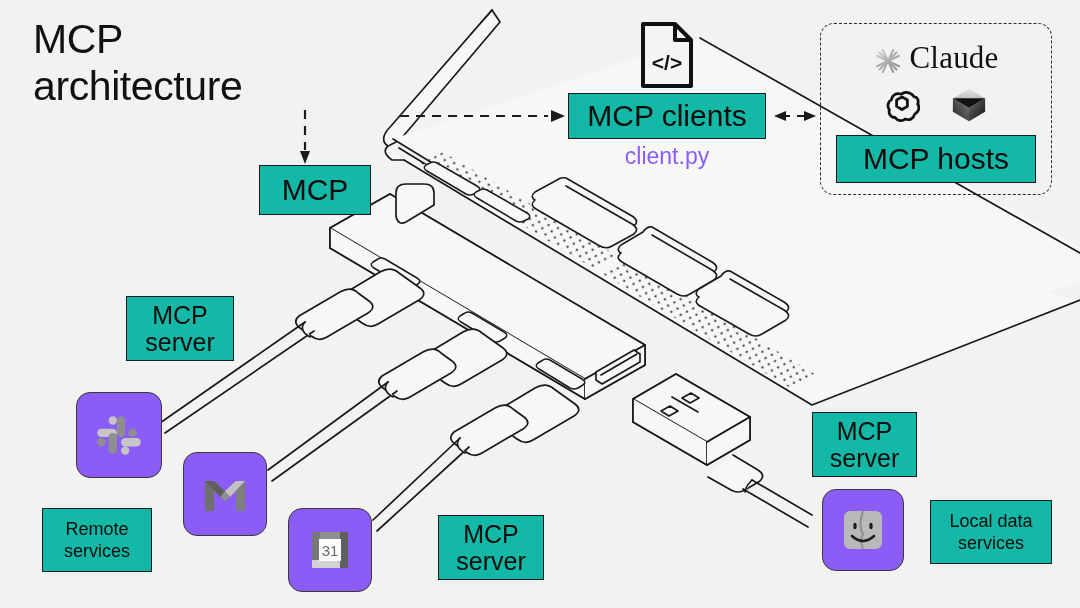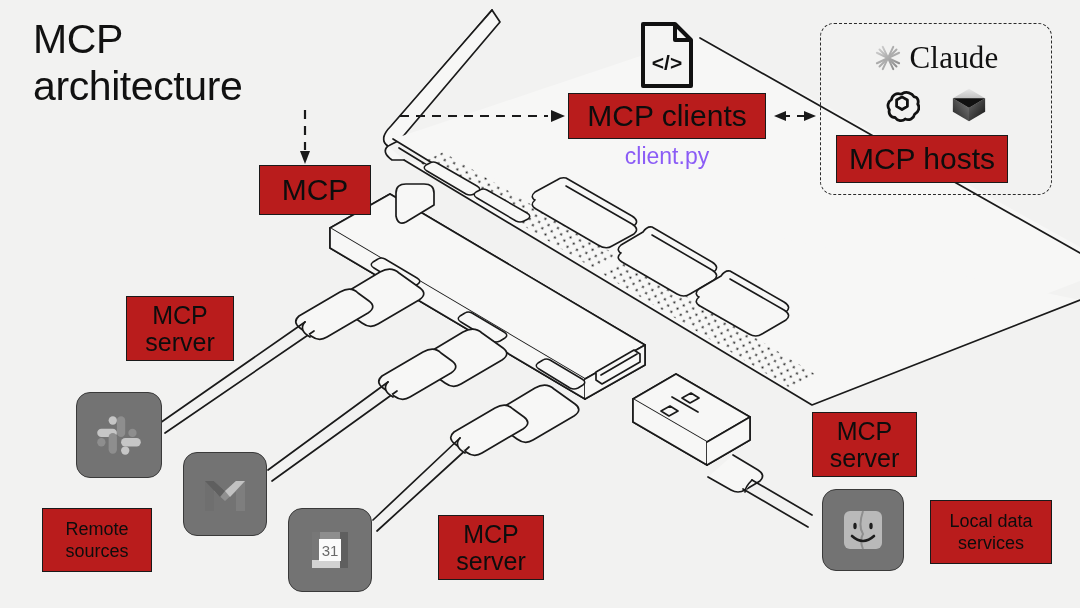--- a/index.html
+++ b/index.html
@@ -33,37 +33,37 @@
     font-weight: 400;
     letter-spacing: -0.4px;
     color: #111;
     white-space: pre-line;
   }
 
   
   .lbox {
     position: absolute;
     box-sizing: border-box;
-    background: #b91c1c;
+    background: #14b8a6;
     border: 1.6px solid #1a1a1a;
     display: flex;
     align-items: center;
     justify-content: center;
     text-align: center;
     color: #0d0d0d;
     white-space: pre-line;
   }
   .lbox.big   { font-size: 30px; line-height: 1.06; }
   .lbox.mid   { font-size: 25px; line-height: 1.06; }
   .lbox.small { font-size: 18px; line-height: 1.25; }
 
   
   #box-mcp          { left: 259px; top: 165px; width: 112px;  height: 50px; }
   #box-mcp-clients  { left: 568px; top: 93px;  width: 198px;  height: 46px; }
-  #box-mcp-hosts    { left: 836px; top: 135px; width: 172px;  height: 48px; }
+  #box-mcp-hosts    { left: 836px; top: 135px; width: 200px;  height: 48px; }
   #box-srv-1        { left: 126px; top: 296px; width: 108px;  height: 65px; }
   #box-srv-2        { left: 438px; top: 515px; width: 106px;  height: 65px; }
   #box-srv-3        { left: 812px; top: 412px; width: 105px;  height: 65px; }
   #box-remote       { left: 42px;  top: 508px; width: 110px;  height: 64px; font-size: 18px; }
   #box-local        { left: 930px; top: 500px; width: 122px;  height: 64px; font-size: 18px; }
 
   #client-py {
     position: absolute;
     left: 568px; top: 143px;
     width: 198px;
@@ -80,21 +80,21 @@
     box-sizing: border-box;
     border: 1.8px dashed #2b2b2b;
     border-radius: 14px;
     background: transparent;
   }
   #claude-row {
     position: absolute;
     left: 820px; top: 40px;
     width: 232px;
     display: flex;
-    align-items: center;
+    align-items: flex-end;
     justify-content: center;
     gap: 6px;
   }
   #claude-word {
     font-family: "Liberation Serif", serif;
     font-size: 31px;
     color: #111;
     letter-spacing: 0.2px;
   }
   #logo-row {
@@ -104,21 +104,21 @@
     display: flex;
     align-items: center;
     justify-content: center;
     gap: 30px;
   }
 
   
   .apptile {
     position: absolute;
     box-sizing: border-box;
-    background: #737373;
+    background: #8b5cf6;
     border: 1.6px solid #3a3a3a;
     border-radius: 14px;
     display: flex;
     align-items: center;
     justify-content: center;
   }
   #tile-slack    { left: 76px;  top: 392px; width: 86px; height: 86px; }
   #tile-gmail    { left: 183px; top: 452px; width: 84px; height: 84px; }
   #tile-calendar { left: 288px; top: 508px; width: 84px; height: 84px; }
   #tile-finder   { left: 822px; top: 489px; width: 82px; height: 82px; }
@@ -274,21 +274,21 @@
   <div class="lbox big" id="box-mcp-hosts">MCP hosts</div>
 
   <div class="lbox mid" id="box-srv-1">MCP
 server</div>
   <div class="lbox mid" id="box-srv-2">MCP
 server</div>
   <div class="lbox mid" id="box-srv-3">MCP
 server</div>
 
   <div class="lbox small" id="box-remote">Remote
-sources</div>
+services</div>
   <div class="lbox small" id="box-local">Local data
 services</div>
 
   <div id="hosts-group"></div>
 
   <div id="claude-row">
     <svg width="30" height="30" viewBox="0 0 40 40">
       <g stroke="url(#gstar)" stroke-width="2.7" stroke-linecap="round">
         <line x1="20" y1="4" x2="20" y2="36"></line>
         <line x1="4" y1="20" x2="36" y2="20"></line>

